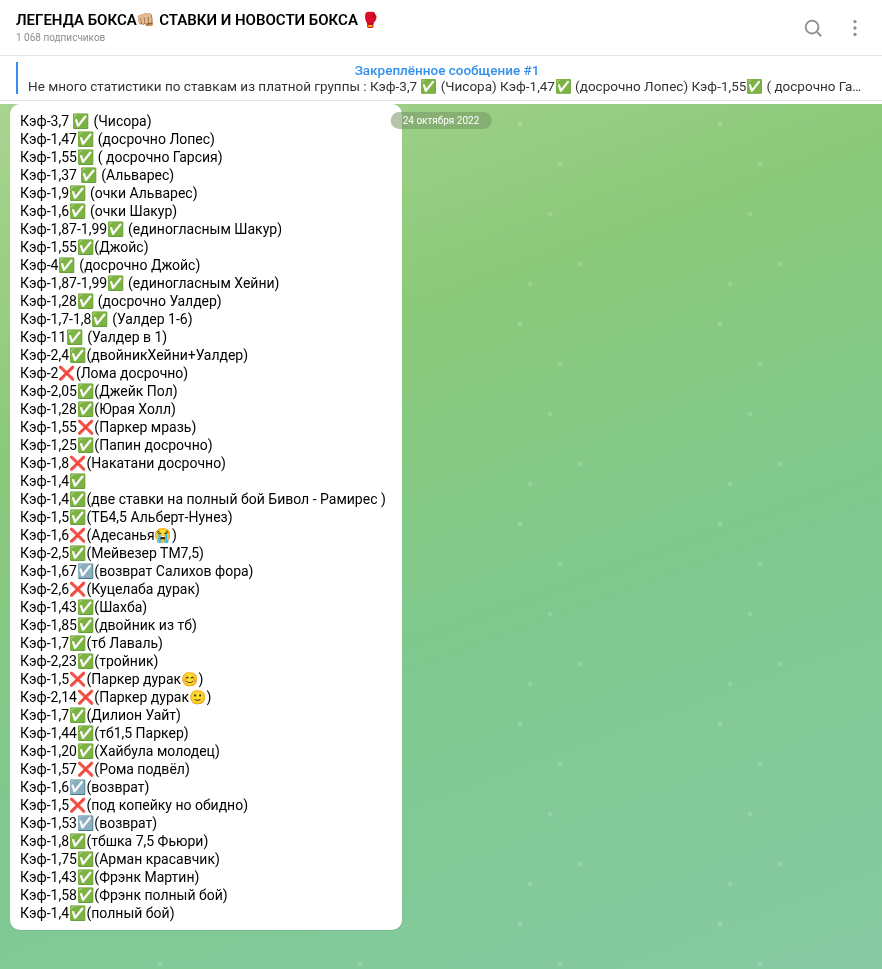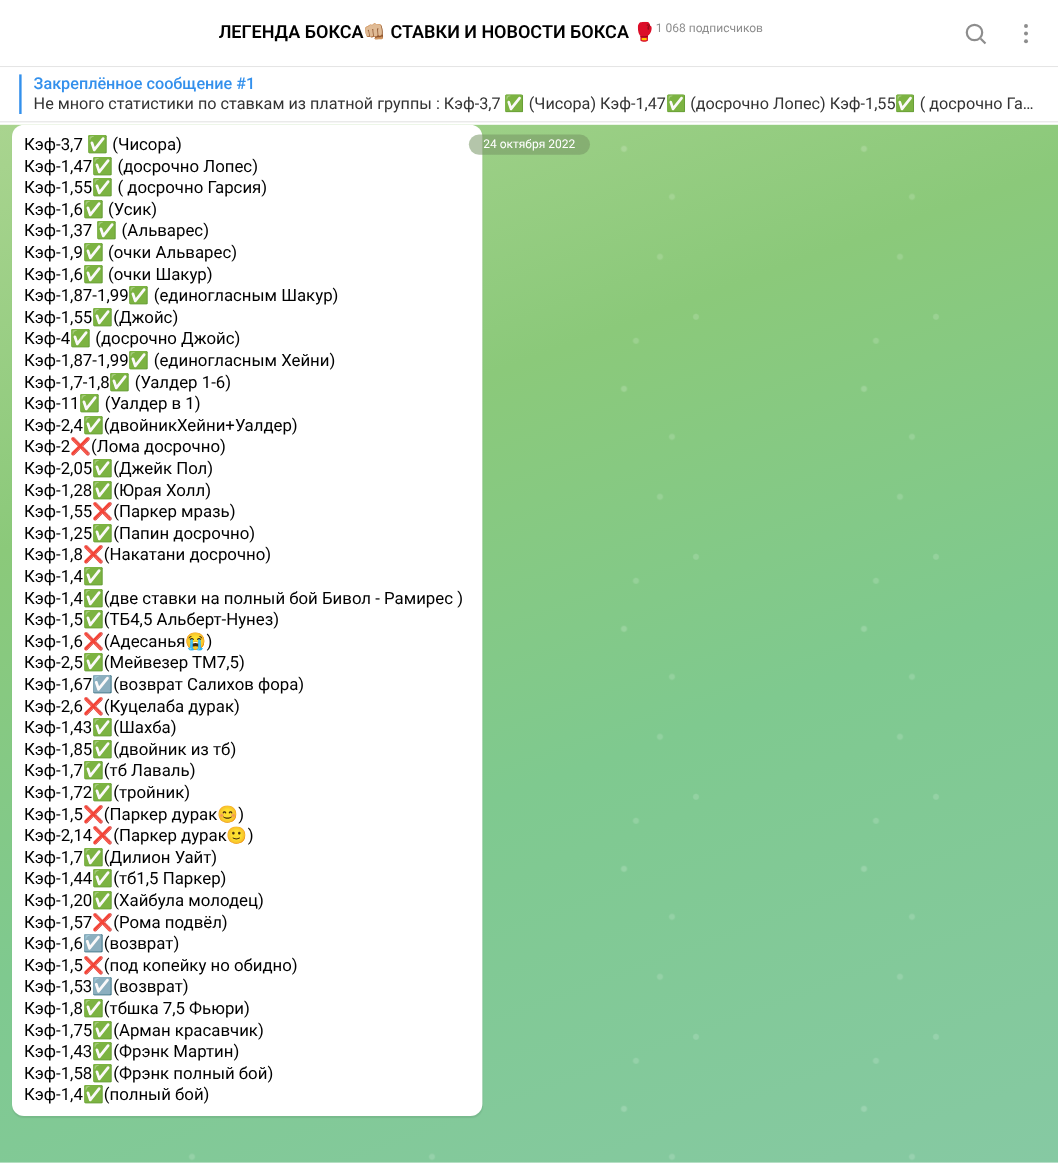--- a/index.html
+++ b/index.html
@@ -12,32 +12,33 @@
     position: relative;
   }
   .header {
     height: 56px;
     background: #fff;
     display: flex;
     align-items: center;
     padding: 0 16px;
     border-bottom: 1px solid #e5e5e5;
   }
-  .header-info { flex: 1; display: flex; flex-direction: row; justify-content: center; }
+  .header-info { flex: 1; display: flex; flex-direction: column; justify-content: center; }
   .chat-title { font-size: 15px; font-weight: 600; color: #000; line-height: 1.3; }
   .chat-subtitle { font-size: 10px; color: #8d8d8d; line-height: 1.3; }
   .header-actions { display: flex; gap: 20px; align-items: center; }
   .hicon { width: 22px; height: 22px; color: #8d8d8d; cursor: pointer; }
 
   .pinned {
     background: #fff;
     border-bottom: 1px solid #e5e5e5;
     padding: 6px 16px;
     display: flex;
     gap: 10px;
+    text-align: center;
   }
   .pinned-bar { width: 2px; background: #3390ec; }
   .pinned-body { flex: 1; min-width: 0; font-size: 13.5px; }
   .pinned-title { color: #3390ec; font-weight: 500; }
   .pinned-text { color: #333; white-space: nowrap; overflow: hidden; text-overflow: ellipsis; }
 
   .chat-bg {
     position: absolute;
     top: 104px; left: 0; right: 0; bottom: 0;
     background: linear-gradient(160deg, #a9d48f 0%, #8bc97a 30%, #7fc98f 60%, #86c9a3 100%);
@@ -113,48 +114,48 @@
   </div>
 </div>
 
 <div class="chat-bg">
   <div class="doodles"></div>
   <div class="date-pill">24 октября 2022</div>
   <div class="message-bubble" id="bubble">
       <div class="line"><span class="prefix">Кэф-3,7 </span><span class="status emoji">✅</span><span class="desc"> (Чисора)</span></div>
       <div class="line"><span class="prefix">Кэф-1,47</span><span class="status emoji">✅</span><span class="desc"> (досрочно Лопес)</span></div>
       <div class="line"><span class="prefix">Кэф-1,55</span><span class="status emoji">✅</span><span class="desc"> ( досрочно Гарсия)</span></div>
-      <div class="line"><span class="prefix">Кэф-1,6</span><span class="status emoji">✅</span><span class="desc"> (Усик)</span></div>
       <div class="line"><span class="prefix">Кэф-1,37 </span><span class="status emoji">✅</span><span class="desc"> (Альварес)</span></div>
       <div class="line"><span class="prefix">Кэф-1,9</span><span class="status emoji">✅</span><span class="desc"> (очки Альварес)</span></div>
       <div class="line"><span class="prefix">Кэф-1,6</span><span class="status emoji">✅</span><span class="desc"> (очки Шакур)</span></div>
       <div class="line"><span class="prefix">Кэф-1,87-1,99</span><span class="status emoji">✅</span><span class="desc"> (единогласным Шакур)</span></div>
       <div class="line"><span class="prefix">Кэф-1,55</span><span class="status emoji">✅</span><span class="desc">(Джойс)</span></div>
       <div class="line"><span class="prefix">Кэф-4</span><span class="status emoji">✅</span><span class="desc"> (досрочно Джойс)</span></div>
       <div class="line"><span class="prefix">Кэф-1,87-1,99</span><span class="status emoji">✅</span><span class="desc"> (единогласным Хейни)</span></div>
+      <div class="line"><span class="prefix">Кэф-1,28</span><span class="status emoji">✅</span><span class="desc"> (досрочно Уалдер)</span></div>
       <div class="line"><span class="prefix">Кэф-1,7-1,8</span><span class="status emoji">✅</span><span class="desc"> (Уалдер 1-6)</span></div>
       <div class="line"><span class="prefix">Кэф-11</span><span class="status emoji">✅</span><span class="desc"> (Уалдер в 1)</span></div>
       <div class="line"><span class="prefix">Кэф-2,4</span><span class="status emoji">✅</span><span class="desc">(двойникХейни+Уалдер)</span></div>
       <div class="line"><span class="prefix">Кэф-2</span><span class="status emoji">❌</span><span class="desc">(Лома досрочно)</span></div>
       <div class="line"><span class="prefix">Кэф-2,05</span><span class="status emoji">✅</span><span class="desc">(Джейк Пол)</span></div>
       <div class="line"><span class="prefix">Кэф-1,28</span><span class="status emoji">✅</span><span class="desc">(Юрая Холл)</span></div>
       <div class="line"><span class="prefix">Кэф-1,55</span><span class="status emoji">❌</span><span class="desc">(Паркер мразь)</span></div>
       <div class="line"><span class="prefix">Кэф-1,25</span><span class="status emoji">✅</span><span class="desc">(Папин досрочно)</span></div>
       <div class="line"><span class="prefix">Кэф-1,8</span><span class="status emoji">❌</span><span class="desc">(Накатани досрочно)</span></div>
       <div class="line"><span class="prefix">Кэф-1,4</span><span class="status emoji">✅</span><span class="desc"></span></div>
       <div class="line"><span class="prefix">Кэф-1,4</span><span class="status emoji">✅</span><span class="desc">(две ставки на полный бой Бивол - Рамирес )</span></div>
       <div class="line"><span class="prefix">Кэф-1,5</span><span class="status emoji">✅</span><span class="desc">(ТБ4,5 Альберт-Нунез)</span></div>
       <div class="line"><span class="prefix">Кэф-1,6</span><span class="status emoji">❌</span><span class="desc">(Адесанья</span><span class="emoji">😭</span><span>)</span></div>
       <div class="line"><span class="prefix">Кэф-2,5</span><span class="status emoji">✅</span><span class="desc">(Мейвезер ТМ7,5)</span></div>
       <div class="line"><span class="prefix">Кэф-1,67</span><span class="status emoji">☑️</span><span class="desc">(возврат Салихов фора)</span></div>
       <div class="line"><span class="prefix">Кэф-2,6</span><span class="status emoji">❌</span><span class="desc">(Куцелаба дурак)</span></div>
       <div class="line"><span class="prefix">Кэф-1,43</span><span class="status emoji">✅</span><span class="desc">(Шахба)</span></div>
       <div class="line"><span class="prefix">Кэф-1,85</span><span class="status emoji">✅</span><span class="desc">(двойник из тб)</span></div>
       <div class="line"><span class="prefix">Кэф-1,7</span><span class="status emoji">✅</span><span class="desc">(тб Лаваль)</span></div>
-      <div class="line"><span class="prefix">Кэф-1,72</span><span class="status emoji">✅</span><span class="desc">(тройник)</span></div>
+      <div class="line"><span class="prefix">Кэф-2,23</span><span class="status emoji">✅</span><span class="desc">(тройник)</span></div>
       <div class="line"><span class="prefix">Кэф-1,5</span><span class="status emoji">❌</span><span class="desc">(Паркер дурак</span><span class="emoji">😊</span><span>)</span></div>
       <div class="line"><span class="prefix">Кэф-2,14</span><span class="status emoji">❌</span><span class="desc">(Паркер дурак</span><span class="emoji">🙂</span><span>)</span></div>
       <div class="line"><span class="prefix">Кэф-1,7</span><span class="status emoji">✅</span><span class="desc">(Дилион Уайт)</span></div>
       <div class="line"><span class="prefix">Кэф-1,44</span><span class="status emoji">✅</span><span class="desc">(тб1,5 Паркер)</span></div>
       <div class="line"><span class="prefix">Кэф-1,20</span><span class="status emoji">✅</span><span class="desc">(Хайбула молодец)</span></div>
       <div class="line"><span class="prefix">Кэф-1,57</span><span class="status emoji">❌</span><span class="desc">(Рома подвёл)</span></div>
       <div class="line"><span class="prefix">Кэф-1,6</span><span class="status emoji">☑️</span><span class="desc">(возврат)</span></div>
       <div class="line"><span class="prefix">Кэф-1,5</span><span class="status emoji">❌</span><span class="desc">(под копейку но обидно)</span></div>
       <div class="line"><span class="prefix">Кэф-1,53</span><span class="status emoji">☑️</span><span class="desc">(возврат)</span></div>
       <div class="line"><span class="prefix">Кэф-1,8</span><span class="status emoji">✅</span><span class="desc">(тбшка 7,5 Фьюри)</span></div>

